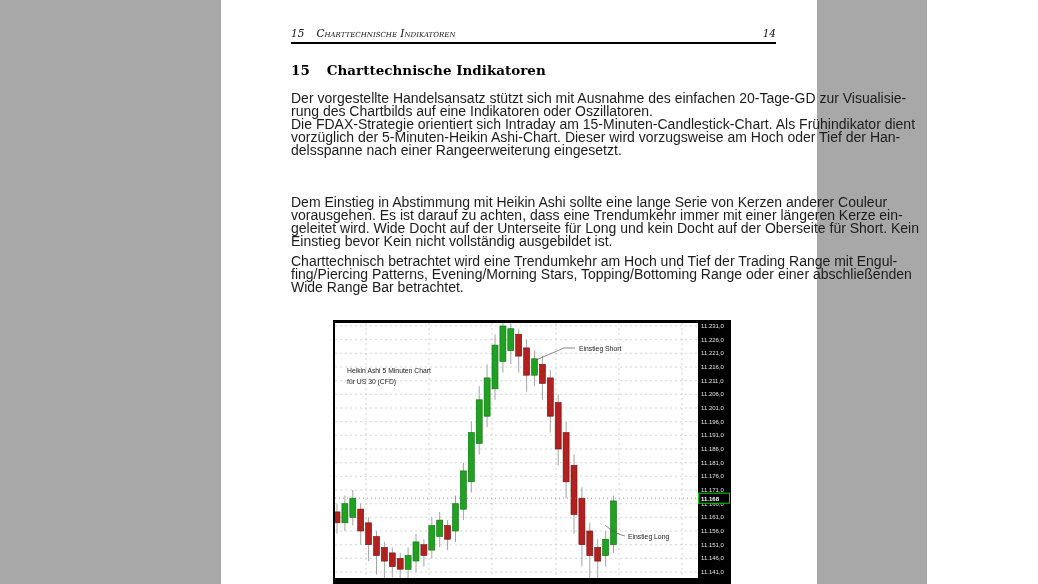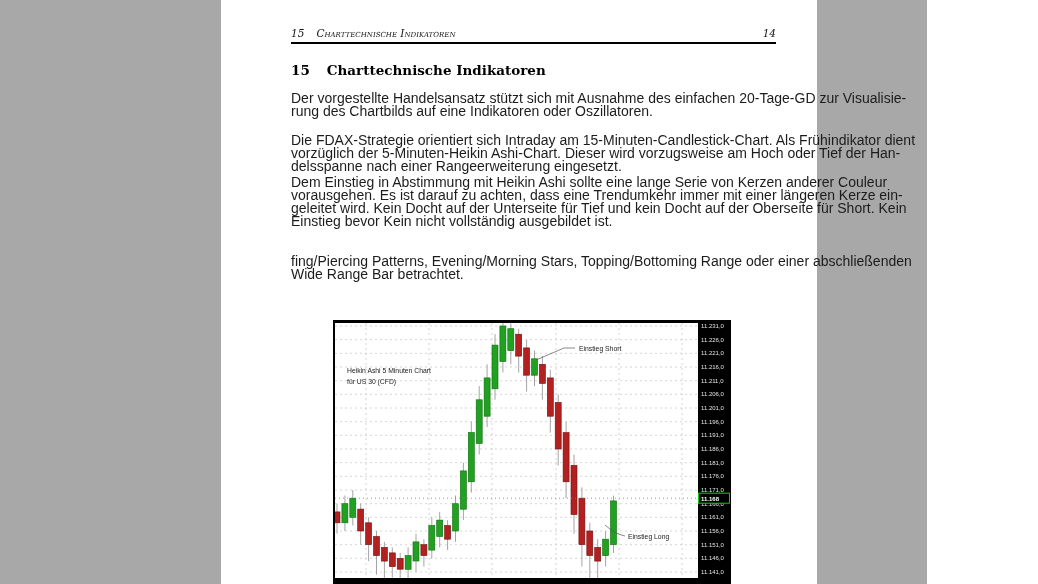--- a/index.html
+++ b/index.html
@@ -39,32 +39,33 @@
     <div id="header-rule" class="content"></div>
 
     <div id="section-heading" class="content">
       <span>15</span><span class="stitle">Charttechnische Indikatoren</span>
     </div>
 
     <div class="para" style="top:92px">
         <div class="tline">Der vorgestellte Handelsansatz stützt sich mit Ausnahme des einfachen 20-Tage-GD zur Visualisie-</div>
         <div class="tline last">rung des Chartbilds auf eine Indikatoren oder Oszillatoren.</div>
       </div>
-    <div class="para" style="top:134px">
+    <div class="para" style="top:118px">
         <div class="tline">Die FDAX-Strategie orientiert sich Intraday am 15-Minuten-Candlestick-Chart. Als Frühindikator dient</div>
         <div class="tline">vorzüglich der 5-Minuten-Heikin Ashi-Chart. Dieser wird vorzugsweise am Hoch oder Tief der Han-</div>
         <div class="tline last">delsspanne nach einer Rangeerweiterung eingesetzt.</div>
       </div>
-    <div class="para" style="top:176px">
+    <div class="para" style="top:196px">
         <div class="tline">Dem Einstieg in Abstimmung mit Heikin Ashi sollte eine lange Serie von Kerzen anderer Couleur</div>
         <div class="tline">vorausgehen. Es ist darauf zu achten, dass eine Trendumkehr immer mit einer längeren Kerze ein-</div>
-        <div class="tline">geleitet wird. Kein Docht auf der Unterseite für Tief und kein Docht auf der Oberseite für Short. Kein</div>
+        <div class="tline">geleitet wird. Wide Docht auf der Unterseite für Long und kein Docht auf der Oberseite für Short. Kein</div>
         <div class="tline last">Einstieg bevor Kein nicht vollständig ausgebildet ist.</div>
       </div>
     <div class="para" style="top:255px">
+        <div class="tline">Charttechnisch betrachtet wird eine Trendumkehr am Hoch und Tief der Trading Range mit Engul-</div>
         <div class="tline">fing/Piercing Patterns, Evening/Morning Stars, Topping/Bottoming Range oder einer abschließenden</div>
         <div class="tline last">Wide Range Bar betrachtet.</div>
       </div>
 
     <div id="chart-wrap">
       <svg id="chart-svg" width="398" height="264" viewBox="0 0 398 264">
           <rect width="398" height="264" fill="#fff"></rect>
           <line class="grid" x1="2" y1="6.0" x2="365" y2="6.0"></line>
           <line class="grid" x1="2" y1="19.7" x2="365" y2="19.7"></line>
           <line class="grid" x1="2" y1="33.3" x2="365" y2="33.3"></line>

